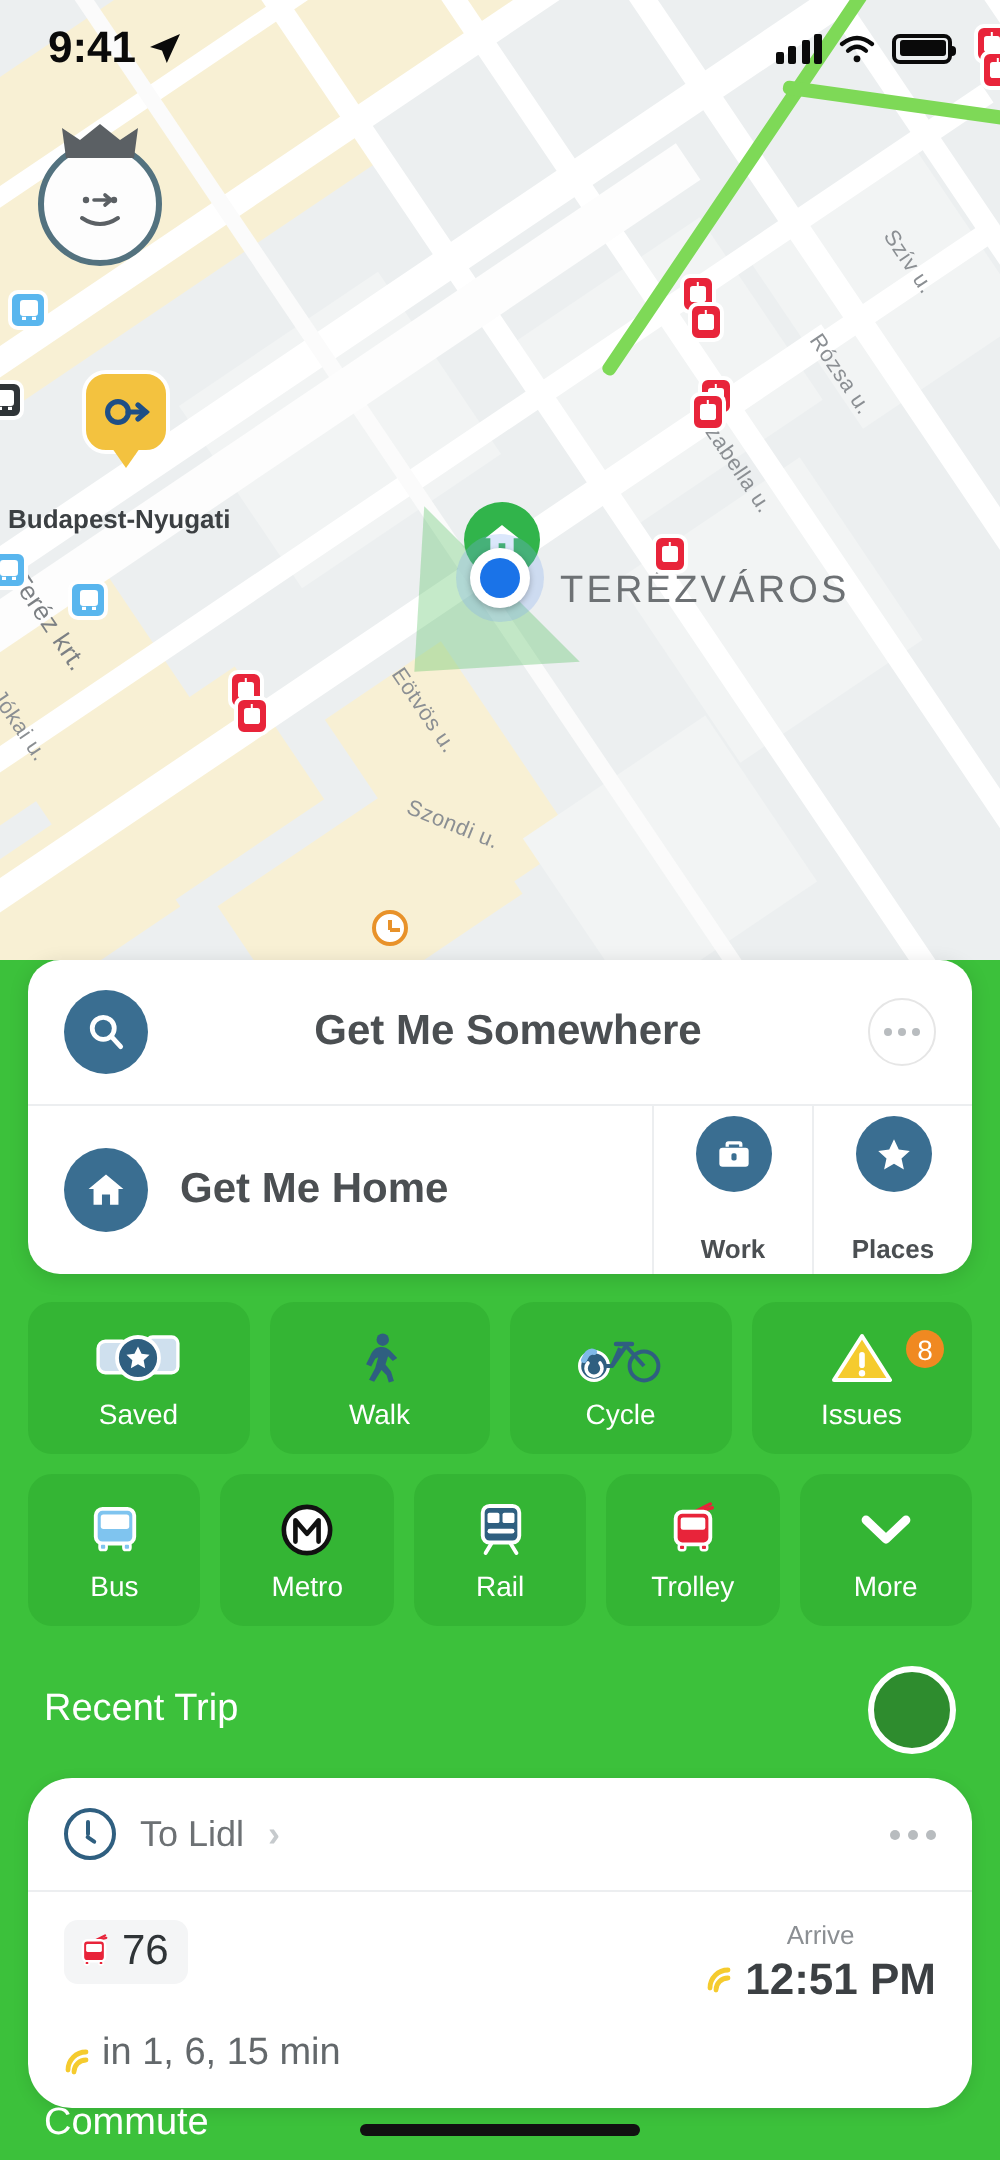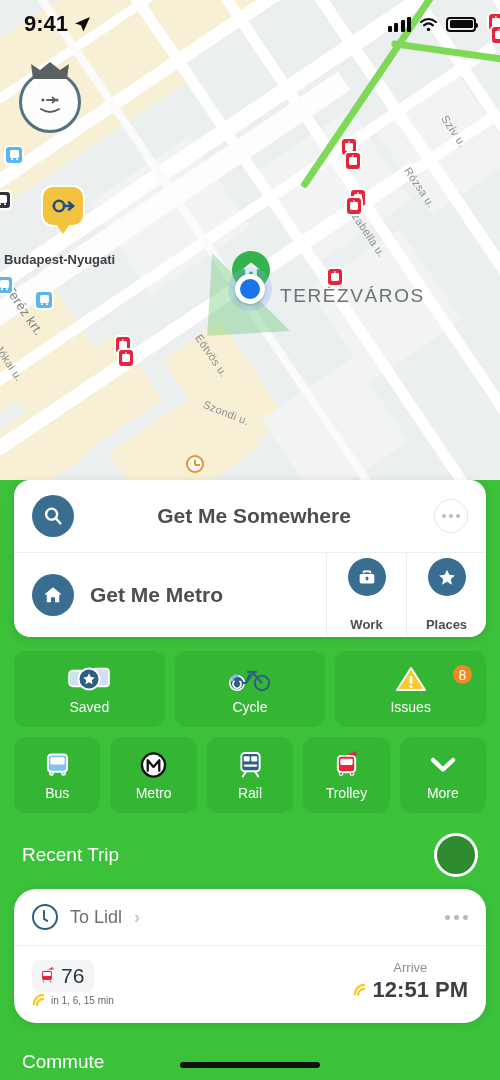--- a/index.html
+++ b/index.html
@@ -210,21 +210,21 @@
   .trip-dots{margin-left:auto;display:flex;gap:4px;}
   .trip-dots i{width:5px;height:5px;border-radius:50%;background:#b8bcbf;display:block;}
   .trip-body{ padding:14px 18px 16px; display:flex; }
   .trip-left{flex:1;}
   .route-chip{
     display:inline-flex; align-items:center; gap:6px; background:#f4f5f6;
     border-radius:7px; padding:4px 10px 4px 7px;
   }
   .route-chip svg{width:16px;height:18px;}
   .route-num{font-size:21px;color:#2f3437;font-weight:400;}
-  .due{ margin-top:1px; font-size:10px; color:#63686b; display:flex; align-items:center; gap:5px;}
+  .due{ margin-top:24px; font-size:19px; color:#63686b; display:flex; align-items:flex-end; gap:5px;}
   .trip-right{text-align:center;}
   .arrive-lbl{font-size:13px;color:#8b8f93;}
   .arrive-time{font-size:22px;font-weight:700;color:#3c4043;display:flex;align-items:center;gap:6px;justify-content:flex-end;margin-top:2px;}
   .live{display:inline-block;width:14px;height:14px;flex:0 0 auto;}
 
   
   .commute-row{
     position:absolute; left:0; bottom:0; width:500px; height:36px;
     display:flex; align-items:center; justify-content:space-between;
     padding:0 22px;
@@ -452,21 +452,21 @@
         </div>
     </div>
     <div class="divider"></div>
     <div class="row-home">
       <div class="home-left">
         <div class="circle-icon">
           <svg viewBox="0 0 24 24" fill="#fff">
               <path d="M12 3.5 L21.5 11.5 H18.8 V20 H14.2 V14.5 H9.8 V20 H5.2 V11.5 H2.5 Z"></path>
             </svg>
         </div>
-        <div class="home-label">Get Me Metro</div>
+        <div class="home-label">Get Me Home</div>
       </div>
       <div class="quick-btn">
         <div class="circle-icon">
           <svg viewBox="0 0 24 24" fill="#fff">
               <path d="M9 5 h6 a1.6 1.6 0 0 1 1.6 1.6 V8 h-1.8 V6.8 h-5.6 V8 H7.4 V6.6 A1.6 1.6 0 0 1 9 5 Z"></path>
               <rect x="4" y="8.6" width="16" height="10.4" rx="1.8"></rect>
               <rect x="10.6" y="11.6" width="2.8" height="4" rx="1" fill="#3a6e91"></rect>
             </svg>
         </div>
         <span>Work</span>
@@ -487,20 +487,29 @@
       <div class="tile">
         <div class="tile-ico">
           <svg viewBox="0 0 40 26" width="42">
             <rect x="1" y="5" width="15" height="15" rx="3.5" fill="#cfe0ee" stroke="#fff" stroke-width="1.6"></rect>
             <rect x="24" y="3" width="15" height="17" rx="3" fill="#cfe0ee" stroke="#fff" stroke-width="1.6"></rect>
             <circle cx="20" cy="13" r="10" fill="#2f5f80" stroke="#fff" stroke-width="1.8"></circle>
             <path d="M20 7.5 L21.7 11 L25.5 11.5 L22.7 14.1 L23.4 17.9 L20 16 L16.6 17.9 L17.3 14.1 L14.5 11.5 L18.3 11 Z" fill="#fff"></path>
           </svg>
         </div>
         <span>Saved</span>
+      </div>
+      <div class="tile">
+        <div class="tile-ico">
+          <svg viewBox="0 0 24 28" width="22" fill="#2f5f80">
+            <circle cx="13.5" cy="4" r="3.4"></circle>
+            <path d="M12 8 C9 8.4 7.6 10.6 6.6 13 L4.4 17.4 L7.2 18.6 L9.4 14.4 L11 13.6 L9.4 19.4 L6 25.8 L8.8 27 L12.8 20.6 L15.6 23.4 L16.8 27.4 L19.6 26.6 L18 21.4 L15 17.6 L16.4 13 L19 15.6 L21.4 14 L17.6 10 C16.2 8.6 14.4 7.8 12 8 Z"></path>
+          </svg>
+        </div>
+        <span>Walk</span>
       </div>
       <div class="tile">
         <div class="tile-ico">
           <svg viewBox="0 0 44 26" width="44">
             <circle cx="9" cy="17" r="7.2" fill="#2f5f80" stroke="#fff" stroke-width="1.6"></circle>
             <circle cx="34" cy="17" r="7.2" fill="none" stroke="#2f5f80" stroke-width="2"></circle>
             <path d="M9 17 L18 17 L25 7 L34 17" stroke="#2f5f80" stroke-width="2" fill="none" stroke-linejoin="round"></path>
             <path d="M18 17 L22 8" stroke="#2f5f80" stroke-width="2"></path>
             <path d="M20 6 L28 6" stroke="#2f5f80" stroke-width="2.2" stroke-linecap="round"></path>
             <path d="M4 14 Q6 9 9 10" stroke="#7fb9e8" stroke-width="3" fill="none" stroke-linecap="round"></path>

